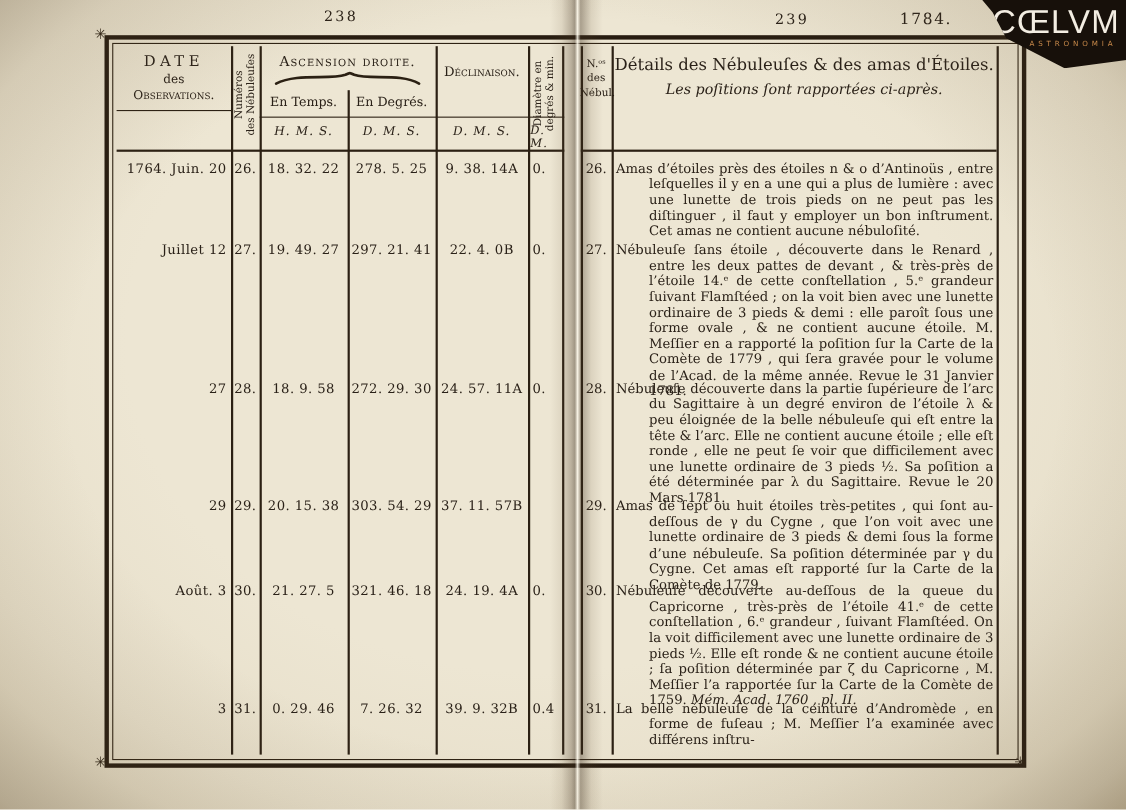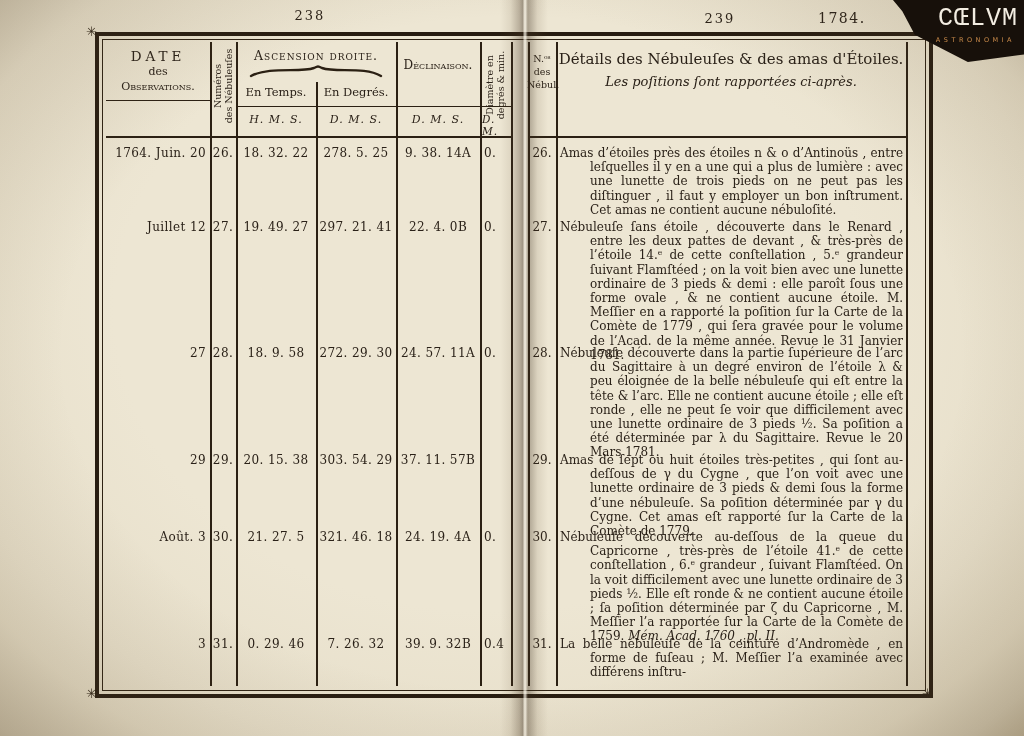--- a/index.html
+++ b/index.html
@@ -42,21 +42,21 @@
     background:linear-gradient(90deg,
       rgba(92,72,46,0) 0%, rgba(92,72,46,0.10) 22%, rgba(70,52,32,0.30) 40%,
       rgba(55,40,24,0.42) 47%, rgba(248,243,230,0.85) 52%, rgba(60,45,28,0.38) 58%,
       rgba(92,72,46,0.12) 78%, rgba(92,72,46,0) 100%);}
   .vignette{inset:0;pointer-events:none;z-index:8;
     background:radial-gradient(ellipse at 50% 48%, rgba(0,0,0,0) 62%, rgba(105,85,55,0.14) 86%, rgba(80,62,38,0.30) 100%);}
   
   .logo-corner{left:868px;top:0;width:156px;height:62px;z-index:9;
     background:#17100a;
     clip-path:polygon(16% 0%, 100% 0%, 100% 88%, 64% 100%, 30% 56%, 22% 18%);}
-  .logo-title{position:absolute;right:6px;top:4px;font-size:25px;letter-spacing:1px;color:#f3ede2;font-family:Liberation Mono, monospace;}
+  .logo-title{position:absolute;right:6px;top:4px;font-size:30px;letter-spacing:1px;color:#f3ede2;font-family:Liberation Sans, sans-serif;}
   .logo-sub{position:absolute;right:9px;top:36px;font-size:6.5px;letter-spacing:3.5px;color:#c98a4a;font-family:"DejaVu Sans",sans-serif;}
   .pagenum{font-size:13px;letter-spacing:2px;}
   .year{font-size:14px;letter-spacing:1.5px;}
   svg.brace{position:absolute;}
 </style>
 </head>
 <body>
 
 <div class="abs pagenum center" style="left:270px;top:8px;width:80px;">238</div>
 <div class="abs pagenum center" style="left:680px;top:11px;width:80px;">239</div>

